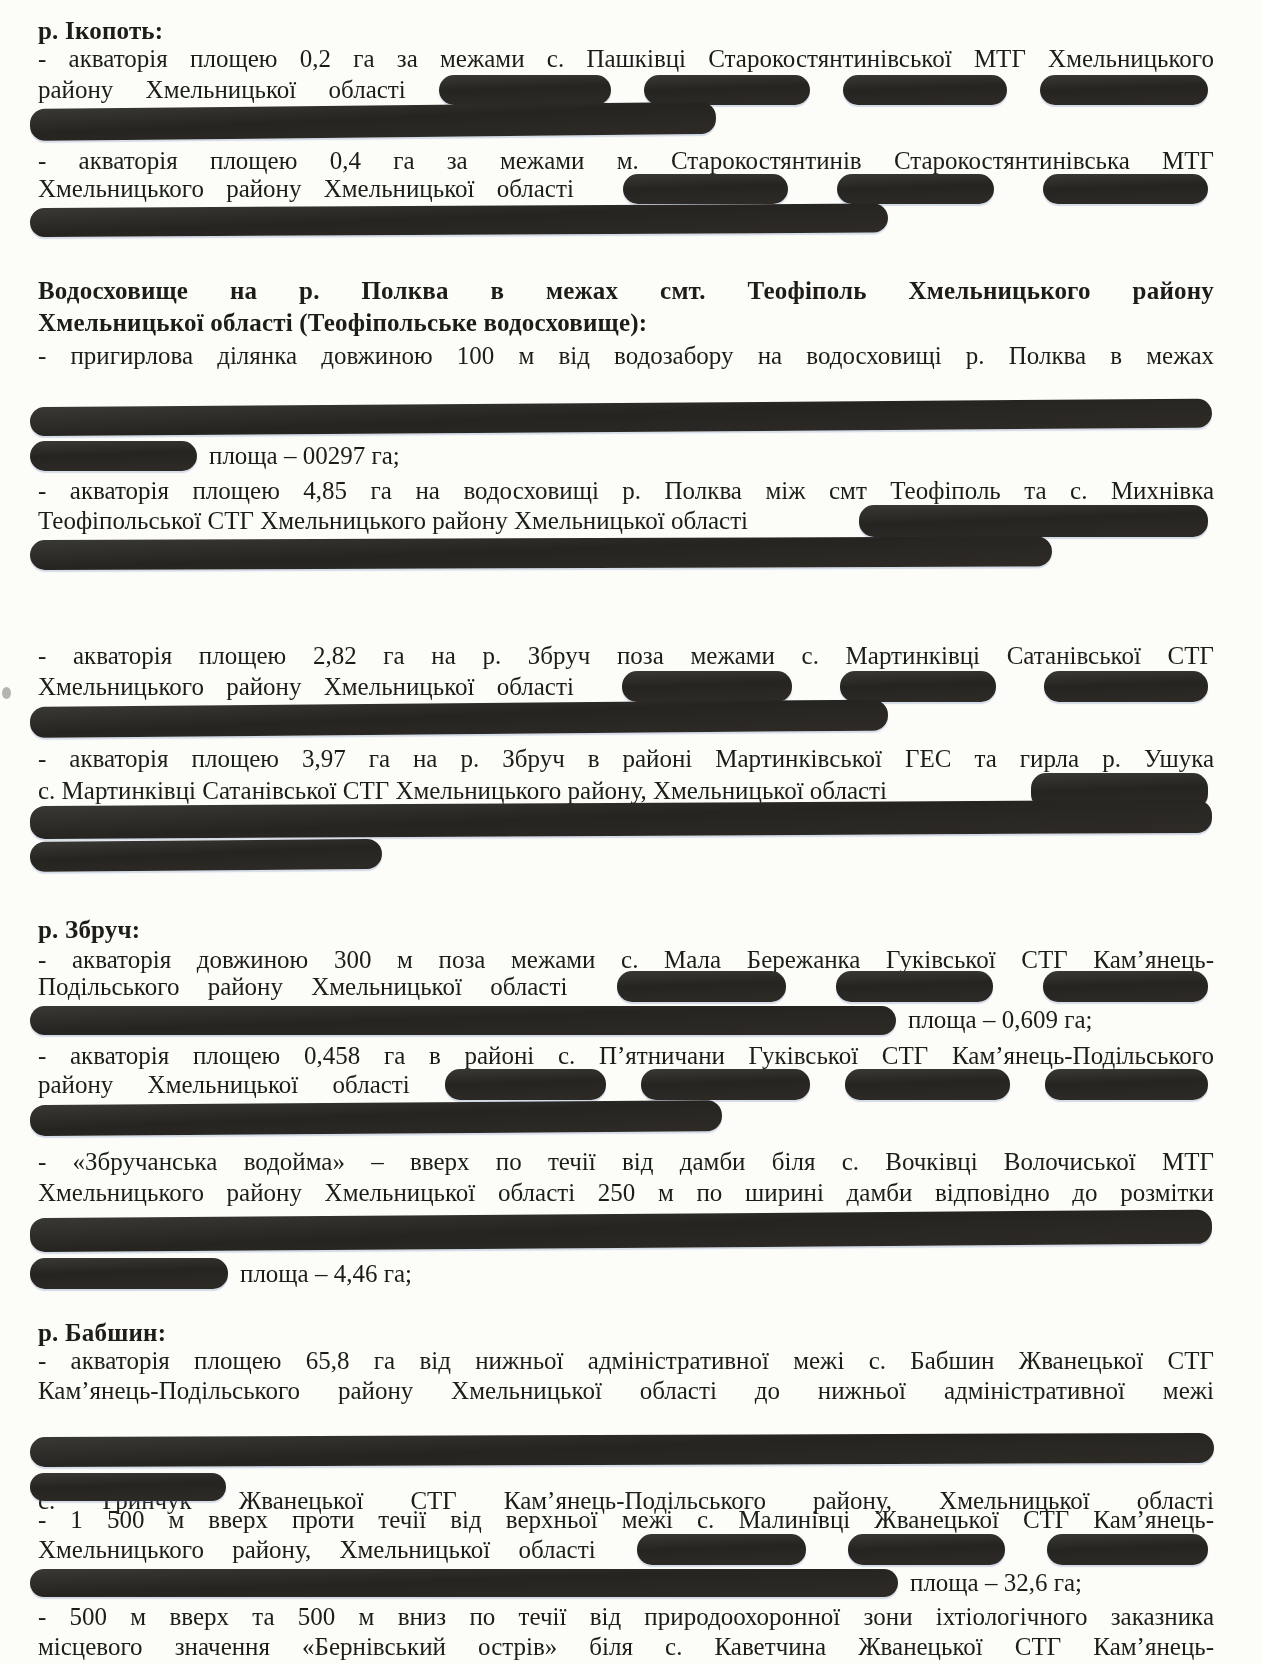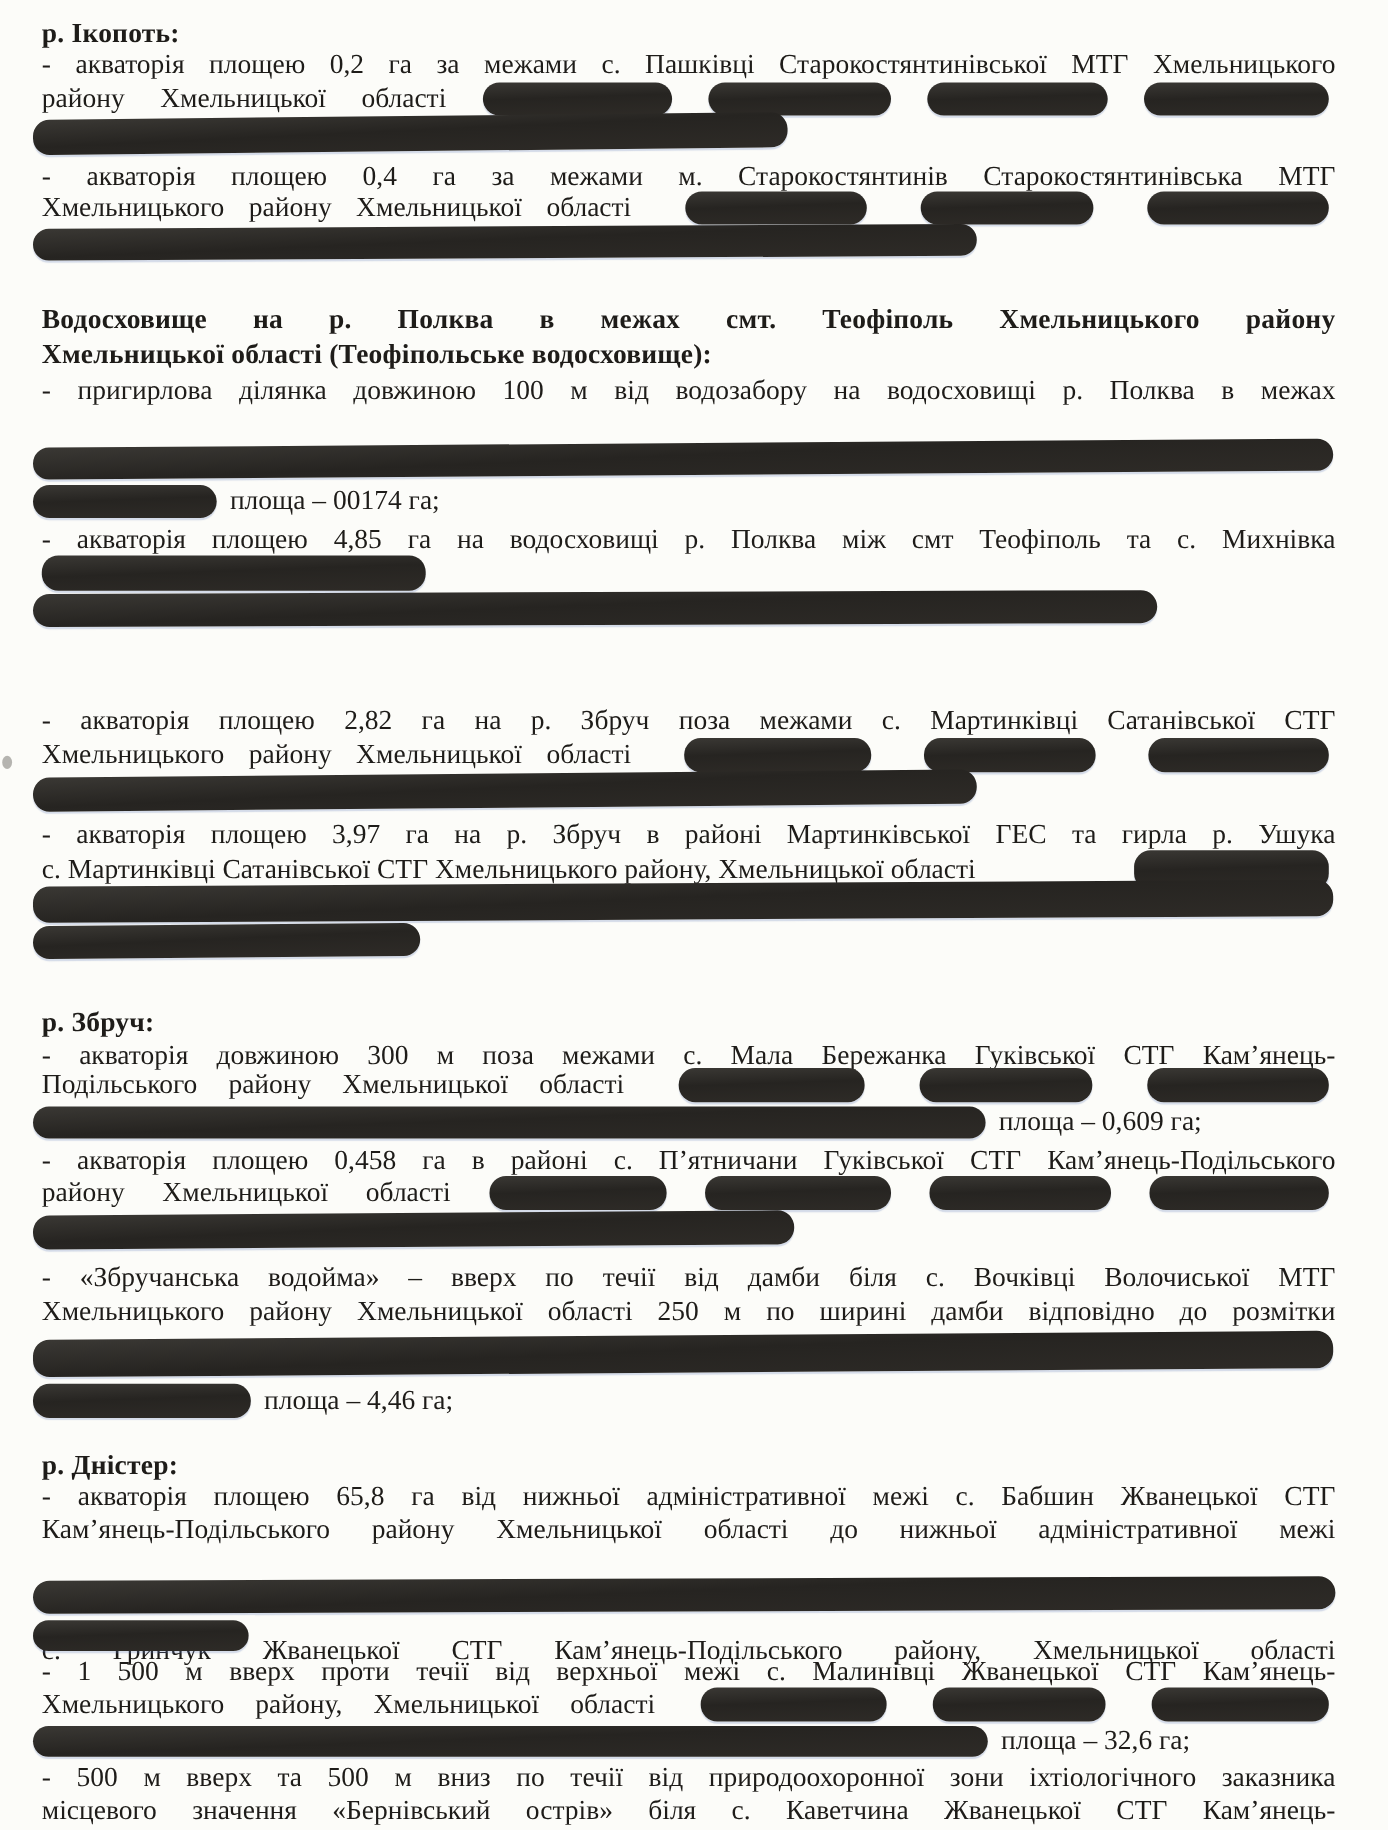--- a/index.html
+++ b/index.html
@@ -69,24 +69,25 @@
     <i class="bar" style="width:165px"></i>
   </div>
   <div class="bar abar" style="top:208px;width:858px;height:29px;transform:rotate(-0.3deg)"></div>
 
   <div class="line bold spread" style="top:276px">Водосховище на р.&nbsp;Полква в межах смт.&nbsp;Теофіполь Хмельницького району</div>
   <div class="line bold left" style="top:308px">Хмельницької області (Теофіпольське водосховище):</div>
   <div class="line spread" style="top:341px">-&nbsp;пригирлова ділянка довжиною 100&nbsp;м від водозабору на водосховищі р.&nbsp;Полква в межах</div>
   <div class="bar abar" style="top:407px;width:1182px;height:29px;transform:rotate(-0.4deg)"></div>
   <div class="row-l" style="top:441px">
     <i class="bar" style="width:167px"></i>
-    <span class="txt">площа – 00174 га;</span>
+    <span class="txt">площа – 00297 га;</span>
   </div>
   <div class="line spread" style="top:476px">-&nbsp;акваторія площею 4,85 га на водосховищі р.&nbsp;Полква між смт&nbsp;Теофіполь та с.&nbsp;Михнівка</div>
   <div class="row" style="top:505px">
+    <span>Теофіпольської СТГ Хмельницького району Хмельницької області</span>
     <i class="bar" style="width:349px;height:32px"></i>
   </div>
   <div class="bar abar" style="top:540px;width:1022px;height:30px;transform:rotate(-0.2deg)"></div>
 
   <div class="line spread" style="top:641px">-&nbsp;акваторія площею 2,82&nbsp;га на р.&nbsp;Збруч поза межами с.&nbsp;Мартинківці Сатанівської&nbsp;СТГ</div>
   <div class="row" style="top:671px">
     <span class="ws16">Хмельницького району Хмельницької області</span>
     <i class="bar" style="width:170px;height:31px"></i>
     <i class="bar" style="width:156px;height:31px"></i>
     <i class="bar" style="width:164px;height:31px"></i>
@@ -123,21 +124,21 @@
   </div>
   <div class="bar abar" style="top:1105px;width:692px;height:31px;transform:rotate(-0.4deg)"></div>
   <div class="line spread" style="top:1147px">-&nbsp;«Збручанська водойма» – вверх по течії від дамби біля с.&nbsp;Вочківці Волочиської&nbsp;МТГ</div>
   <div class="line spread" style="top:1178px">Хмельницького району Хмельницької області 250&nbsp;м по ширині дамби відповідно до розмітки</div>
   <div class="bar abar" style="top:1218px;width:1182px;height:34px;transform:rotate(-0.4deg)"></div>
   <div class="row-l" style="top:1258px">
     <i class="bar" style="width:198px;height:31px"></i>
     <span class="txt">площа – 4,46 га;</span>
   </div>
 
-  <div class="line bold left" style="top:1318px">р. Дністер:</div>
+  <div class="line bold left" style="top:1318px">р. Бабшин:</div>
   <div class="line spread" style="top:1346px">-&nbsp;акваторія площею 65,8&nbsp;га від нижньої адміністративної межі с.&nbsp;Бабшин Жванецької&nbsp;СТГ</div>
   <div class="line spread" style="top:1376px">Кам’янець-Подільського району Хмельницької області до нижньої адміністративної межі</div>
   <div class="line spread" style="top:1486px">с.&nbsp;Гринчук Жванецької СТГ Кам’янець-Подільського району, Хмельницької області</div>
   <div class="bar abar" style="top:1437px;width:1184px;height:30px;transform:rotate(-0.2deg)"></div>
   <div class="bar abar" style="top:1473px;width:196px;height:28px"></div>
   <div class="line spread" style="top:1505px">-&nbsp;1&nbsp;500&nbsp;м вверх проти течії від верхньої межі с.&nbsp;Малинівці Жванецької СТГ Кам’янець-</div>
   <div class="row" style="top:1534px">
     <span class="ws22">Хмельницького району, Хмельницької області</span>
     <i class="bar" style="width:169px;height:31px"></i>
     <i class="bar" style="width:157px;height:31px"></i>

